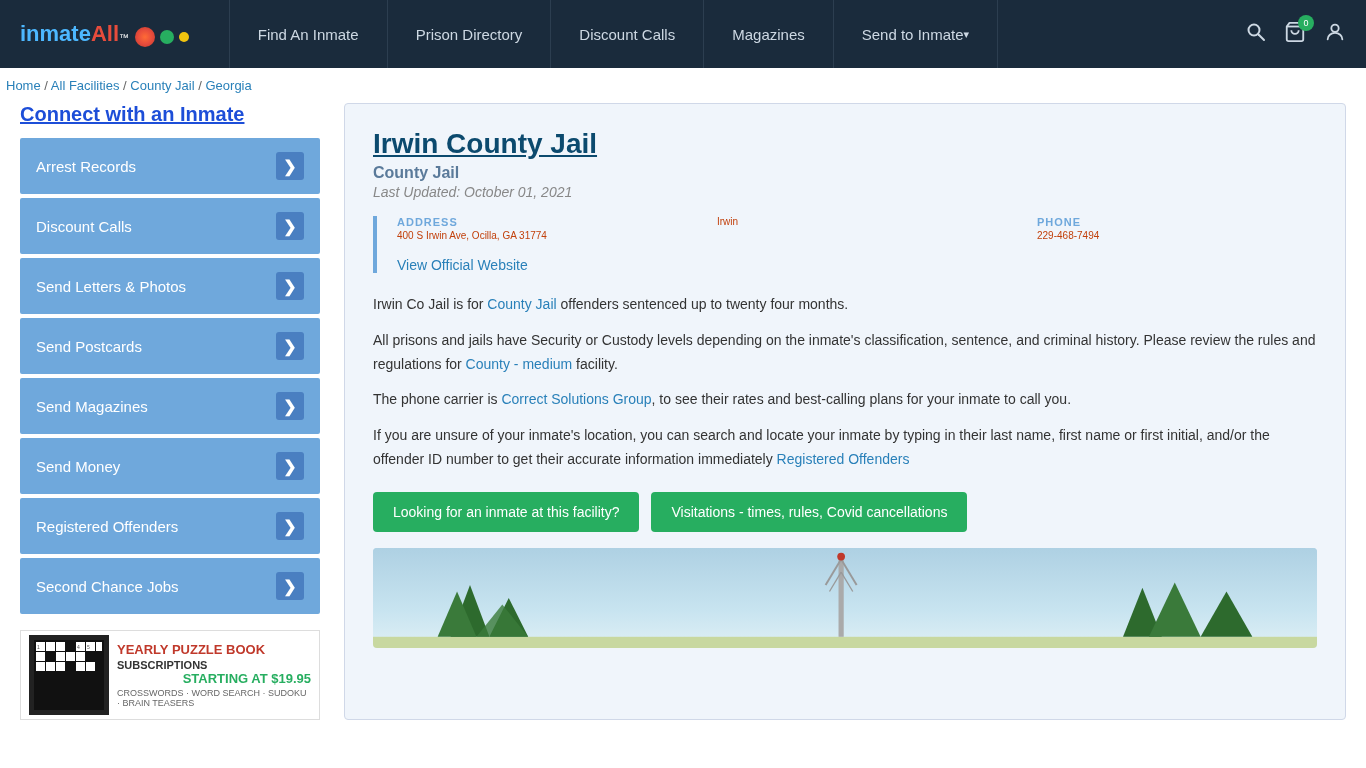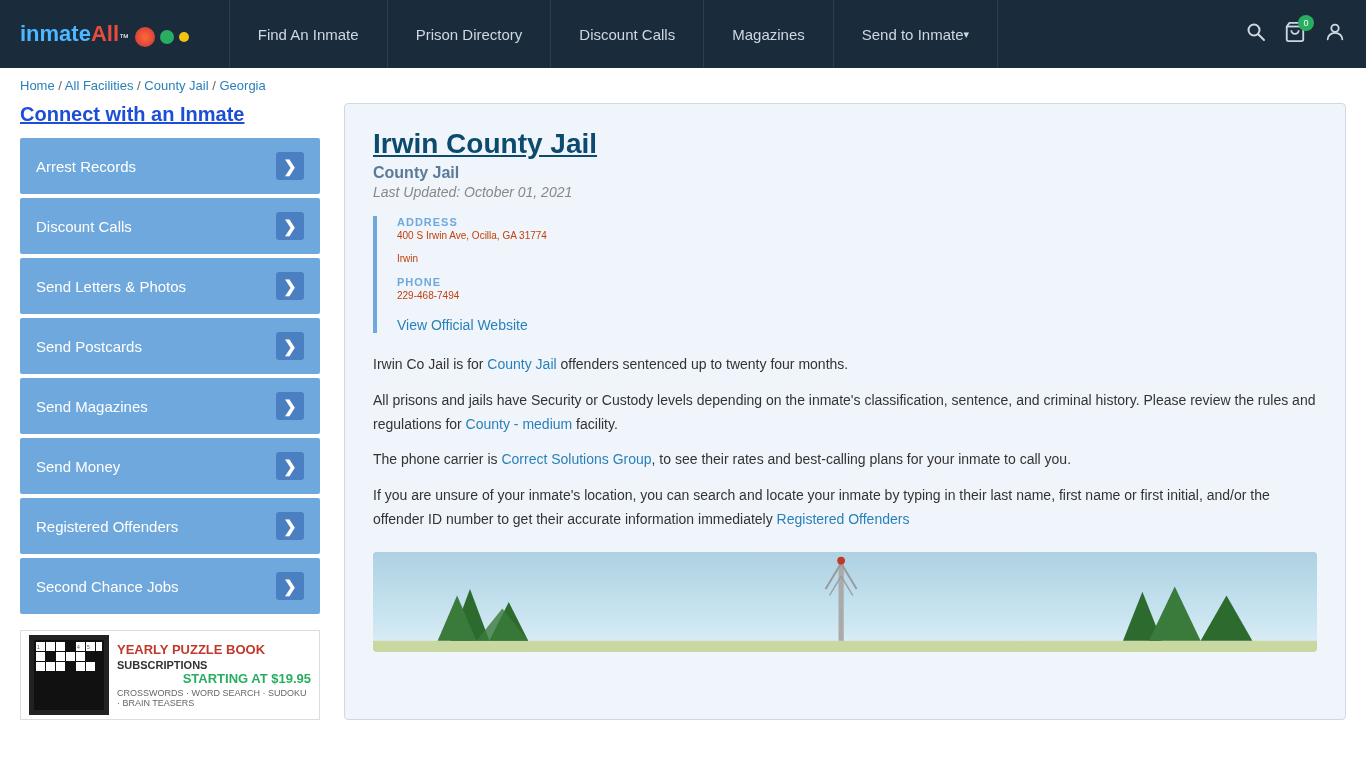--- a/index.html
+++ b/index.html
@@ -57,21 +57,21 @@
       border-radius: 50%;
       width: 16px;
       height: 16px;
       display: flex;
       align-items: center;
       justify-content: center;
     }
 
     
     .breadcrumb-bar {
-      padding: 10px 20px;
+      padding: 10px 6px;
       font-size: 13px;
     }
     .breadcrumb-bar a { color: #2980b9; text-decoration: none; }
     .breadcrumb-bar span { color: #666; }
 
     
     .main-layout {
       display: flex;
       padding: 0 20px 20px 20px;
       gap: 24px;
@@ -201,21 +201,21 @@
       font-style: italic;
       margin-bottom: 16px;
     }
 
     
     .info-grid {
       border-left: 4px solid #6fa8dc;
       padding-left: 20px;
       margin-bottom: 20px;
       display: grid;
-      grid-template-columns: 1fr;
+      grid-template-columns: 1fr 1fr 1fr;
       gap: 12px 40px;
     }
     .info-block {}
     .info-label {
       font-size: 11px;
       font-weight: bold;
       color: #6fa8dc;
       letter-spacing: 1px;
       text-transform: uppercase;
       margin-bottom: 2px;
@@ -441,20 +441,24 @@
         All prisons and jails have Security or Custody levels depending on the inmate's classification, sentence, and criminal history. Please review the rules and regulations for <a href="#">County - medium</a> facility.
       </p>
       <p>
         The phone carrier is <a href="#">Correct Solutions Group</a>, to see their rates and best-calling plans for your inmate to call you.
       </p>
       <p>
         If you are unsure of your inmate's location, you can search and locate your inmate by typing in their last name, first name or first initial, and/or the offender ID number to get their accurate information immediately <a href="#">Registered Offenders</a>
       </p>
     </div>
 
+    <div class="action-buttons">
+      <a href="#" class="btn-green">Looking for an inmate at this facility?</a>
+      <a href="#" class="btn-green">Visitations - times, rules, Covid cancellations</a>
+    </div>
 
     <div class="photo-strip">
       <svg width="100%" height="100" viewBox="0 0 730 100" preserveAspectRatio="xMidYMid slice" xmlns="http://www.w3.org/2000/svg">
         <defs>
           <linearGradient id="skyGrad" x1="0" y1="0" x2="0" y2="1">
             <stop offset="0%" stop-color="#a8cce0"></stop>
             <stop offset="60%" stop-color="#c8e4f0"></stop>
             <stop offset="100%" stop-color="#e8f4f8"></stop>
           </linearGradient>
         </defs>

